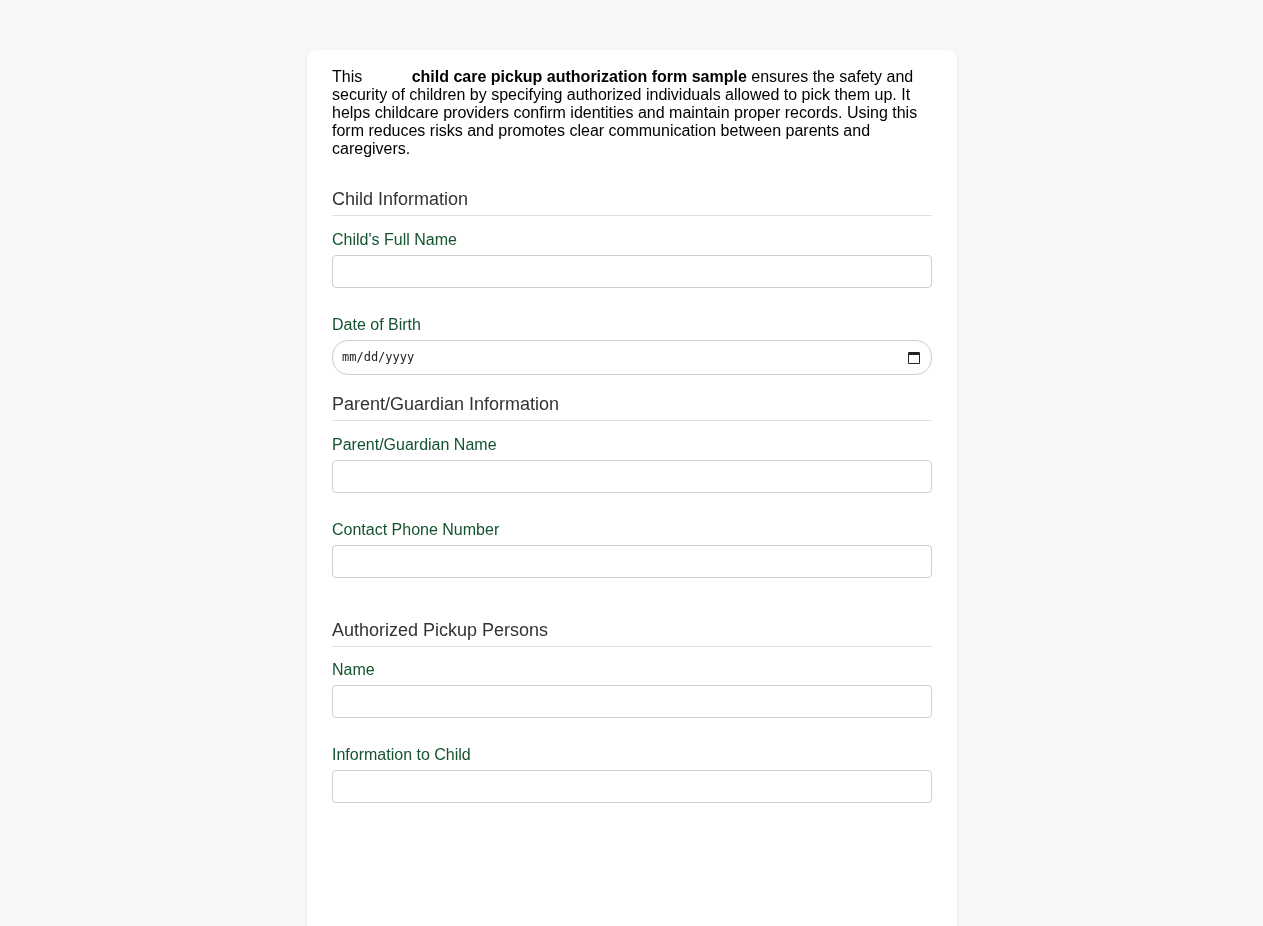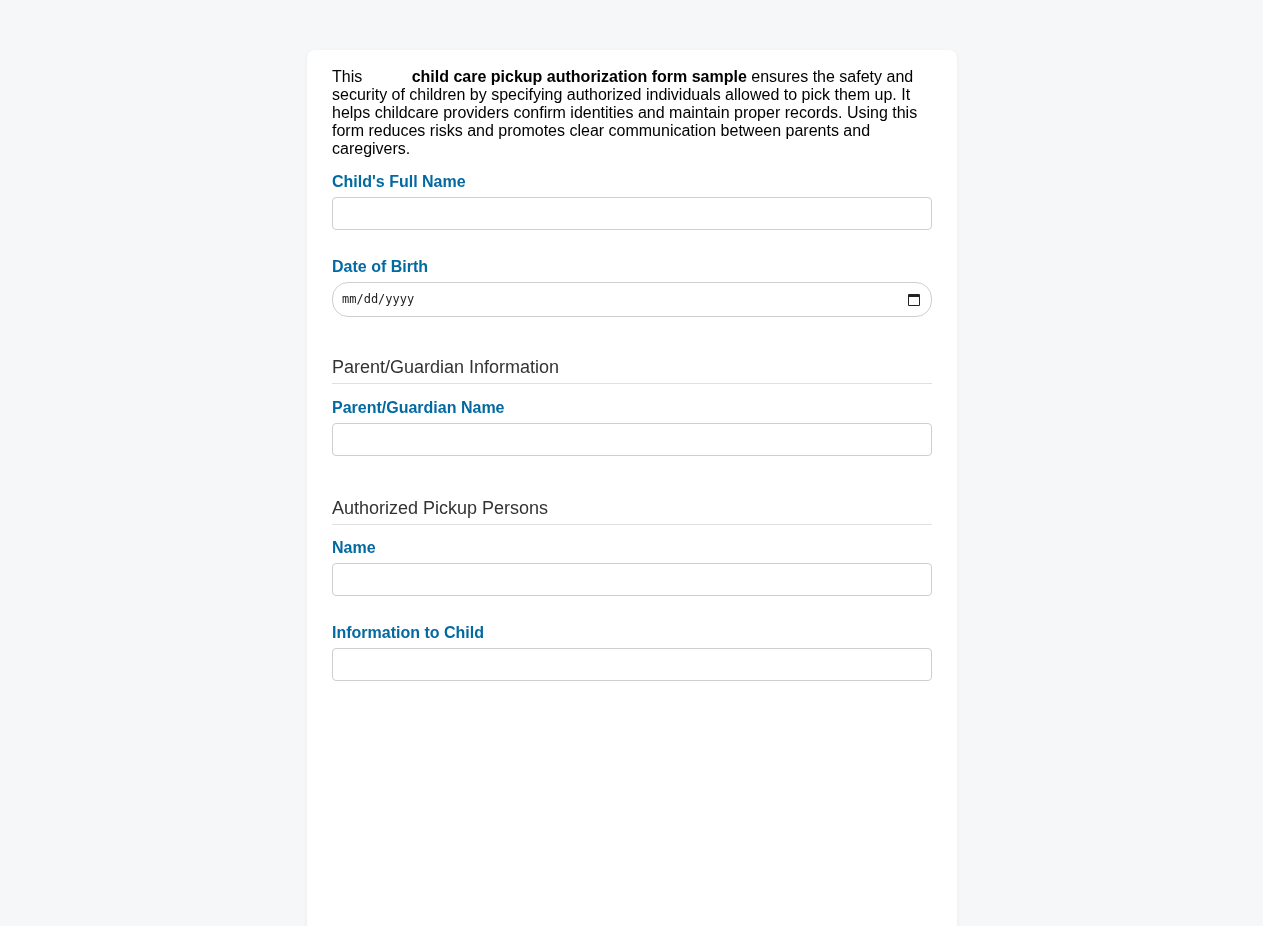--- a/index.html
+++ b/index.html
@@ -50,23 +50,23 @@
     margin: 14px 0 0 0;
     font-size: 15px;
     line-height: 17px;
     color: #777;
   }
   .field { margin-top: 15px; }
   .field + .field { margin-top: 28px; }
   .section-note + .field { margin-top: 14px; }
   label {
     display: block;
-    font-weight: bold;
+    font-weight: normal;
     font-size: 16px;
-    color: #0369a1;
+    color: #14532d;
     margin-bottom: 6px;
     line-height: 18px;
   }
   .input {
     width: 600px;
     height: 33px;
     border: 1px solid #cfcfcf;
     border-radius: 4px;
     background: #fff;
     position: relative;
@@ -90,35 +90,40 @@
     border-top-width: 3px;
     border-radius: 1px;
   }
 </style>
 </head>
 <body>
 
 <div class="card">
   <p class="intro"><span>This </span><b>child care pickup authorization form sample</b><span> ensures the safety and security of children by specifying authorized individuals allowed to pick them up. It helps childcare providers confirm identities and maintain proper records. Using this form reduces risks and promotes clear communication between parents and caregivers.</span></p>
 
+  <div class="section-title">Child Information</div>
   <div class="field">
     <label>Child's Full Name</label>
     <div class="input"></div>
   </div>
   <div class="field">
     <label>Date of Birth</label>
     <div class="input date">
       <span class="date-placeholder">mm/dd/yyyy</span>
       <span class="cal-icon"></span>
     </div>
   </div>
 
-  <div class="section-title" style="margin-top:40px">Parent/Guardian Information</div>
+  <div class="section-title" style="margin-top:19px">Parent/Guardian Information</div>
   <div class="field">
     <label>Parent/Guardian Name</label>
+    <div class="input"></div>
+  </div>
+  <div class="field">
+    <label>Contact Phone Number</label>
     <div class="input"></div>
   </div>
 
   <div class="section-title" style="margin-top:42px">Authorized Pickup Persons</div>
   <div class="field" style="margin-top:14px">
     <label>Name</label>
     <div class="input"></div>
   </div>
   <div class="field">
     <label>Information to Child</label>

